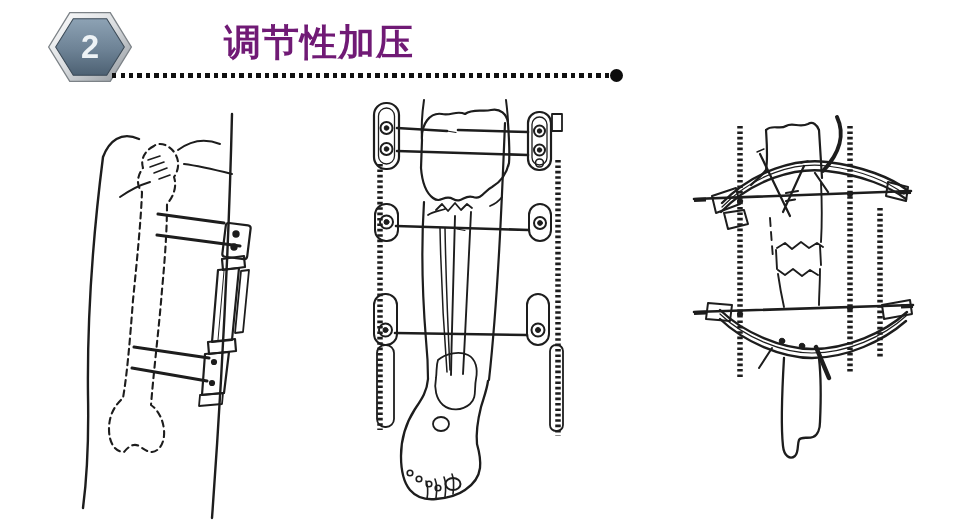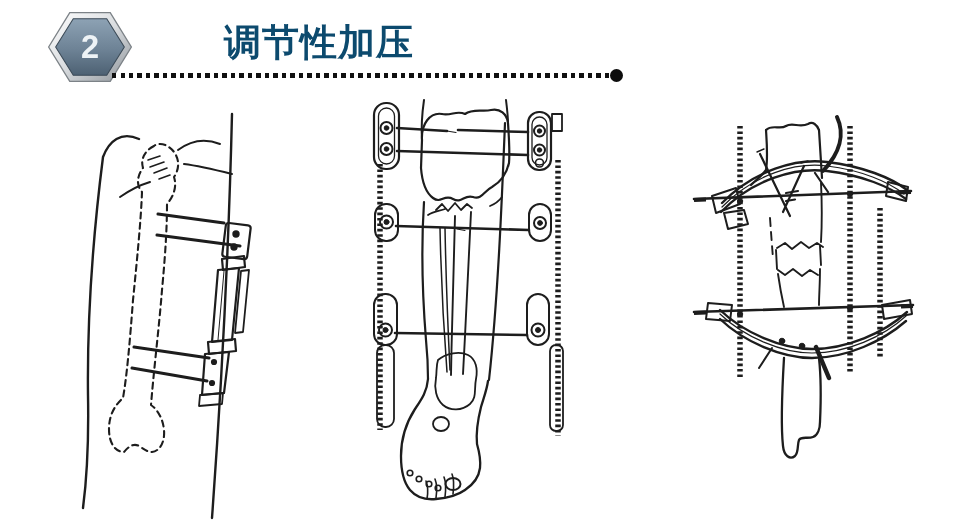--- a/index.html
+++ b/index.html
@@ -8,21 +8,21 @@
     background:#ffffff;overflow:hidden;
     font-family:"Liberation Sans", sans-serif;
   }
   
   .badge{position:absolute;left:46px;top:6px;width:88px;height:82px;}
   .badge text{
     font-family:"Liberation Sans", sans-serif;font-weight:bold;font-size:37px;
   }
   .page-title{
     position:absolute;left:224px;top:18px;margin:0;
-    font-size:37px;font-weight:800;letter-spacing:1px;color:#0c4a6e;
+    font-size:37px;font-weight:800;letter-spacing:1px;color:#701a75;
     font-family:"Liberation Sans", sans-serif;white-space:nowrap;
   }
   .divider{
     position:absolute;left:112px;top:73px;width:500px;height:5px;
     background:repeating-linear-gradient(90deg,#101010 0 4.2px,transparent 4.2px 8.5px);
   }
   .end-dot{
     position:absolute;left:610px;top:69px;width:13px;height:13px;border-radius:50%;
     background:#0d0d0d;display:block;
   }

